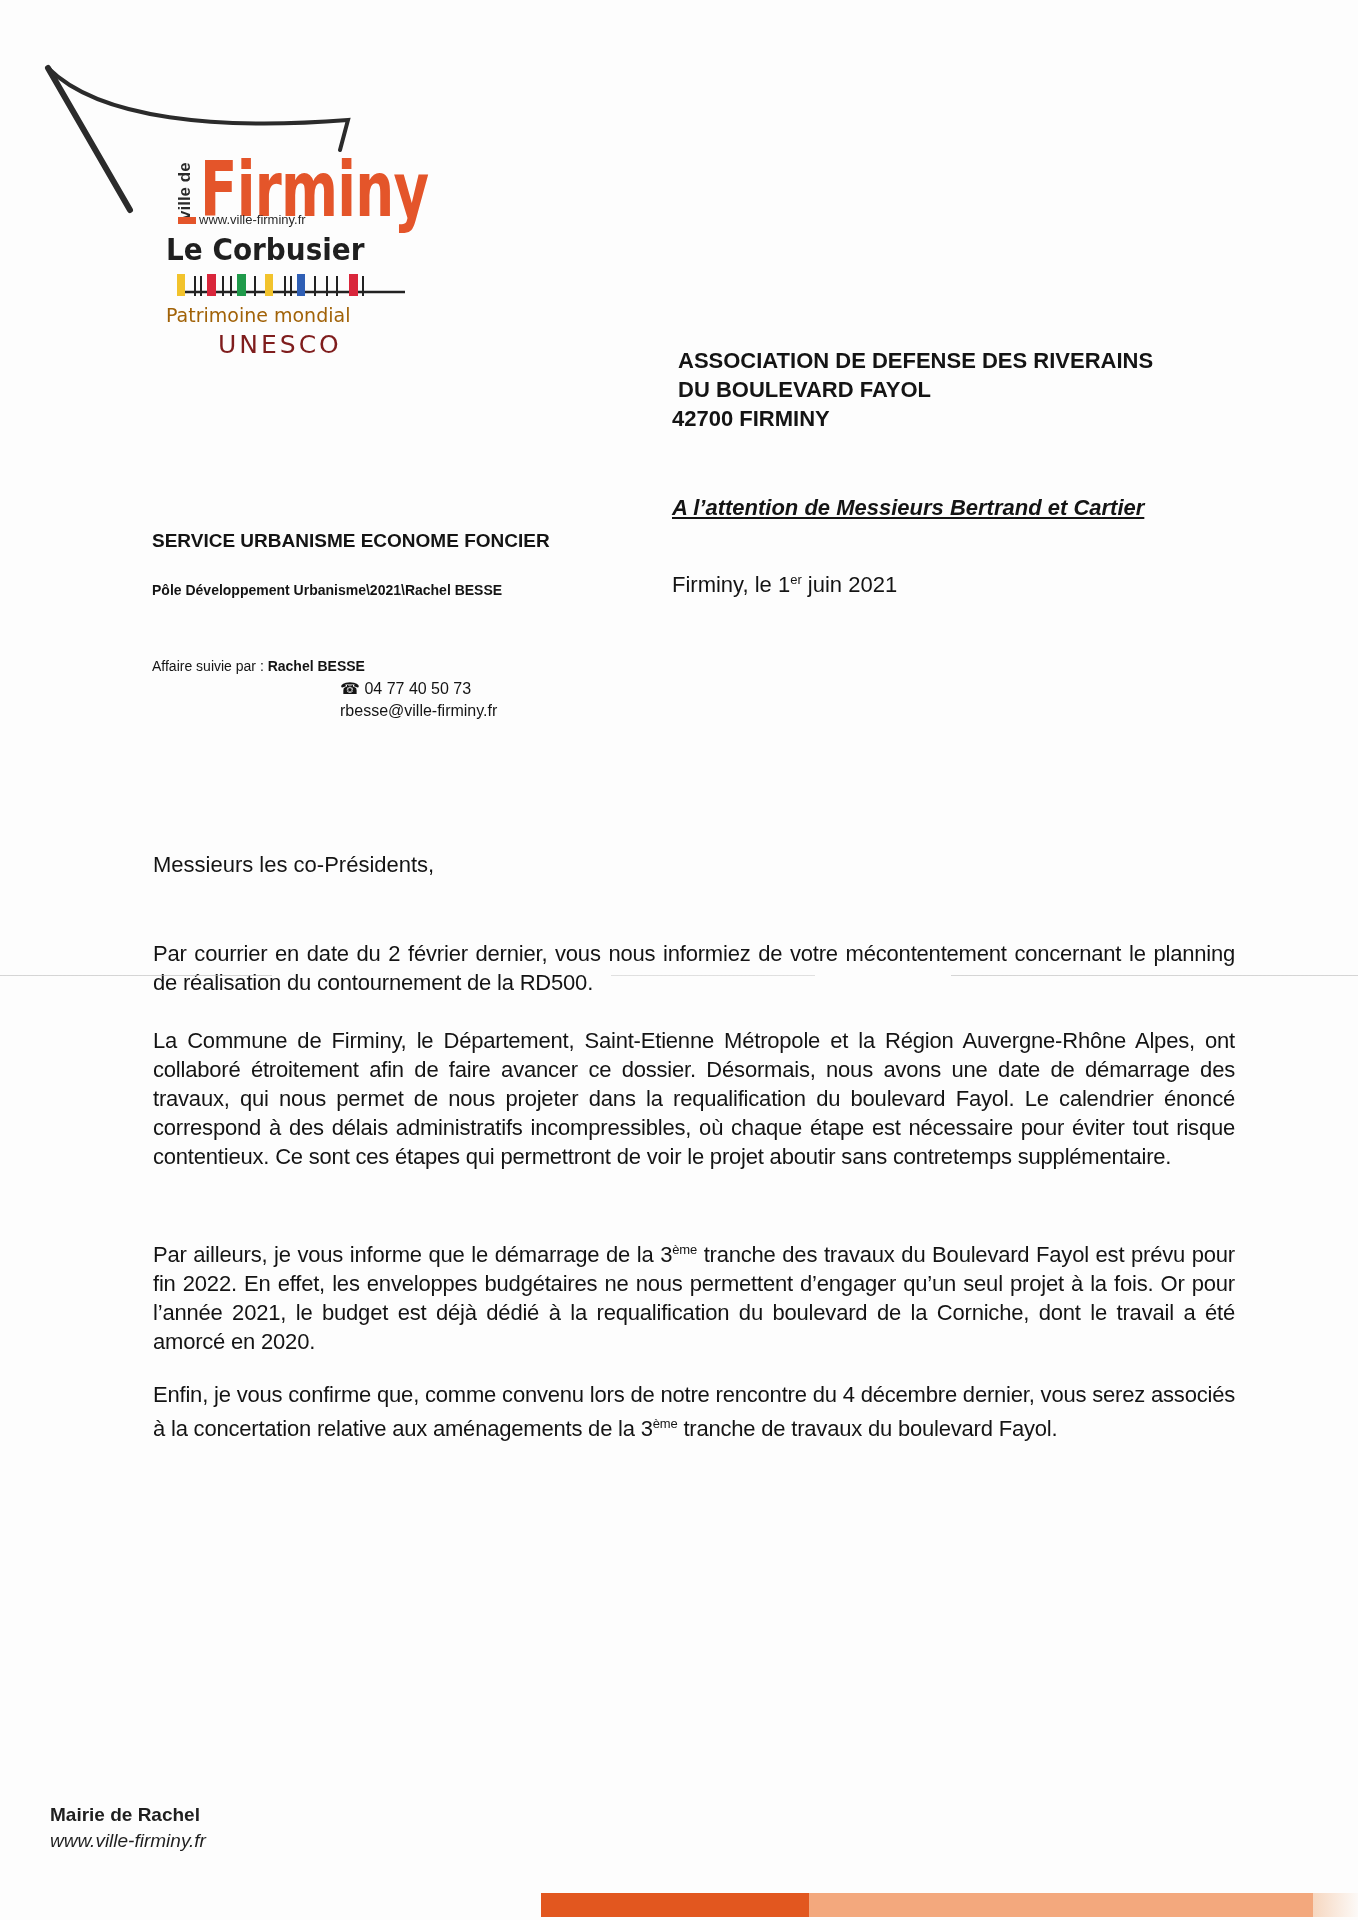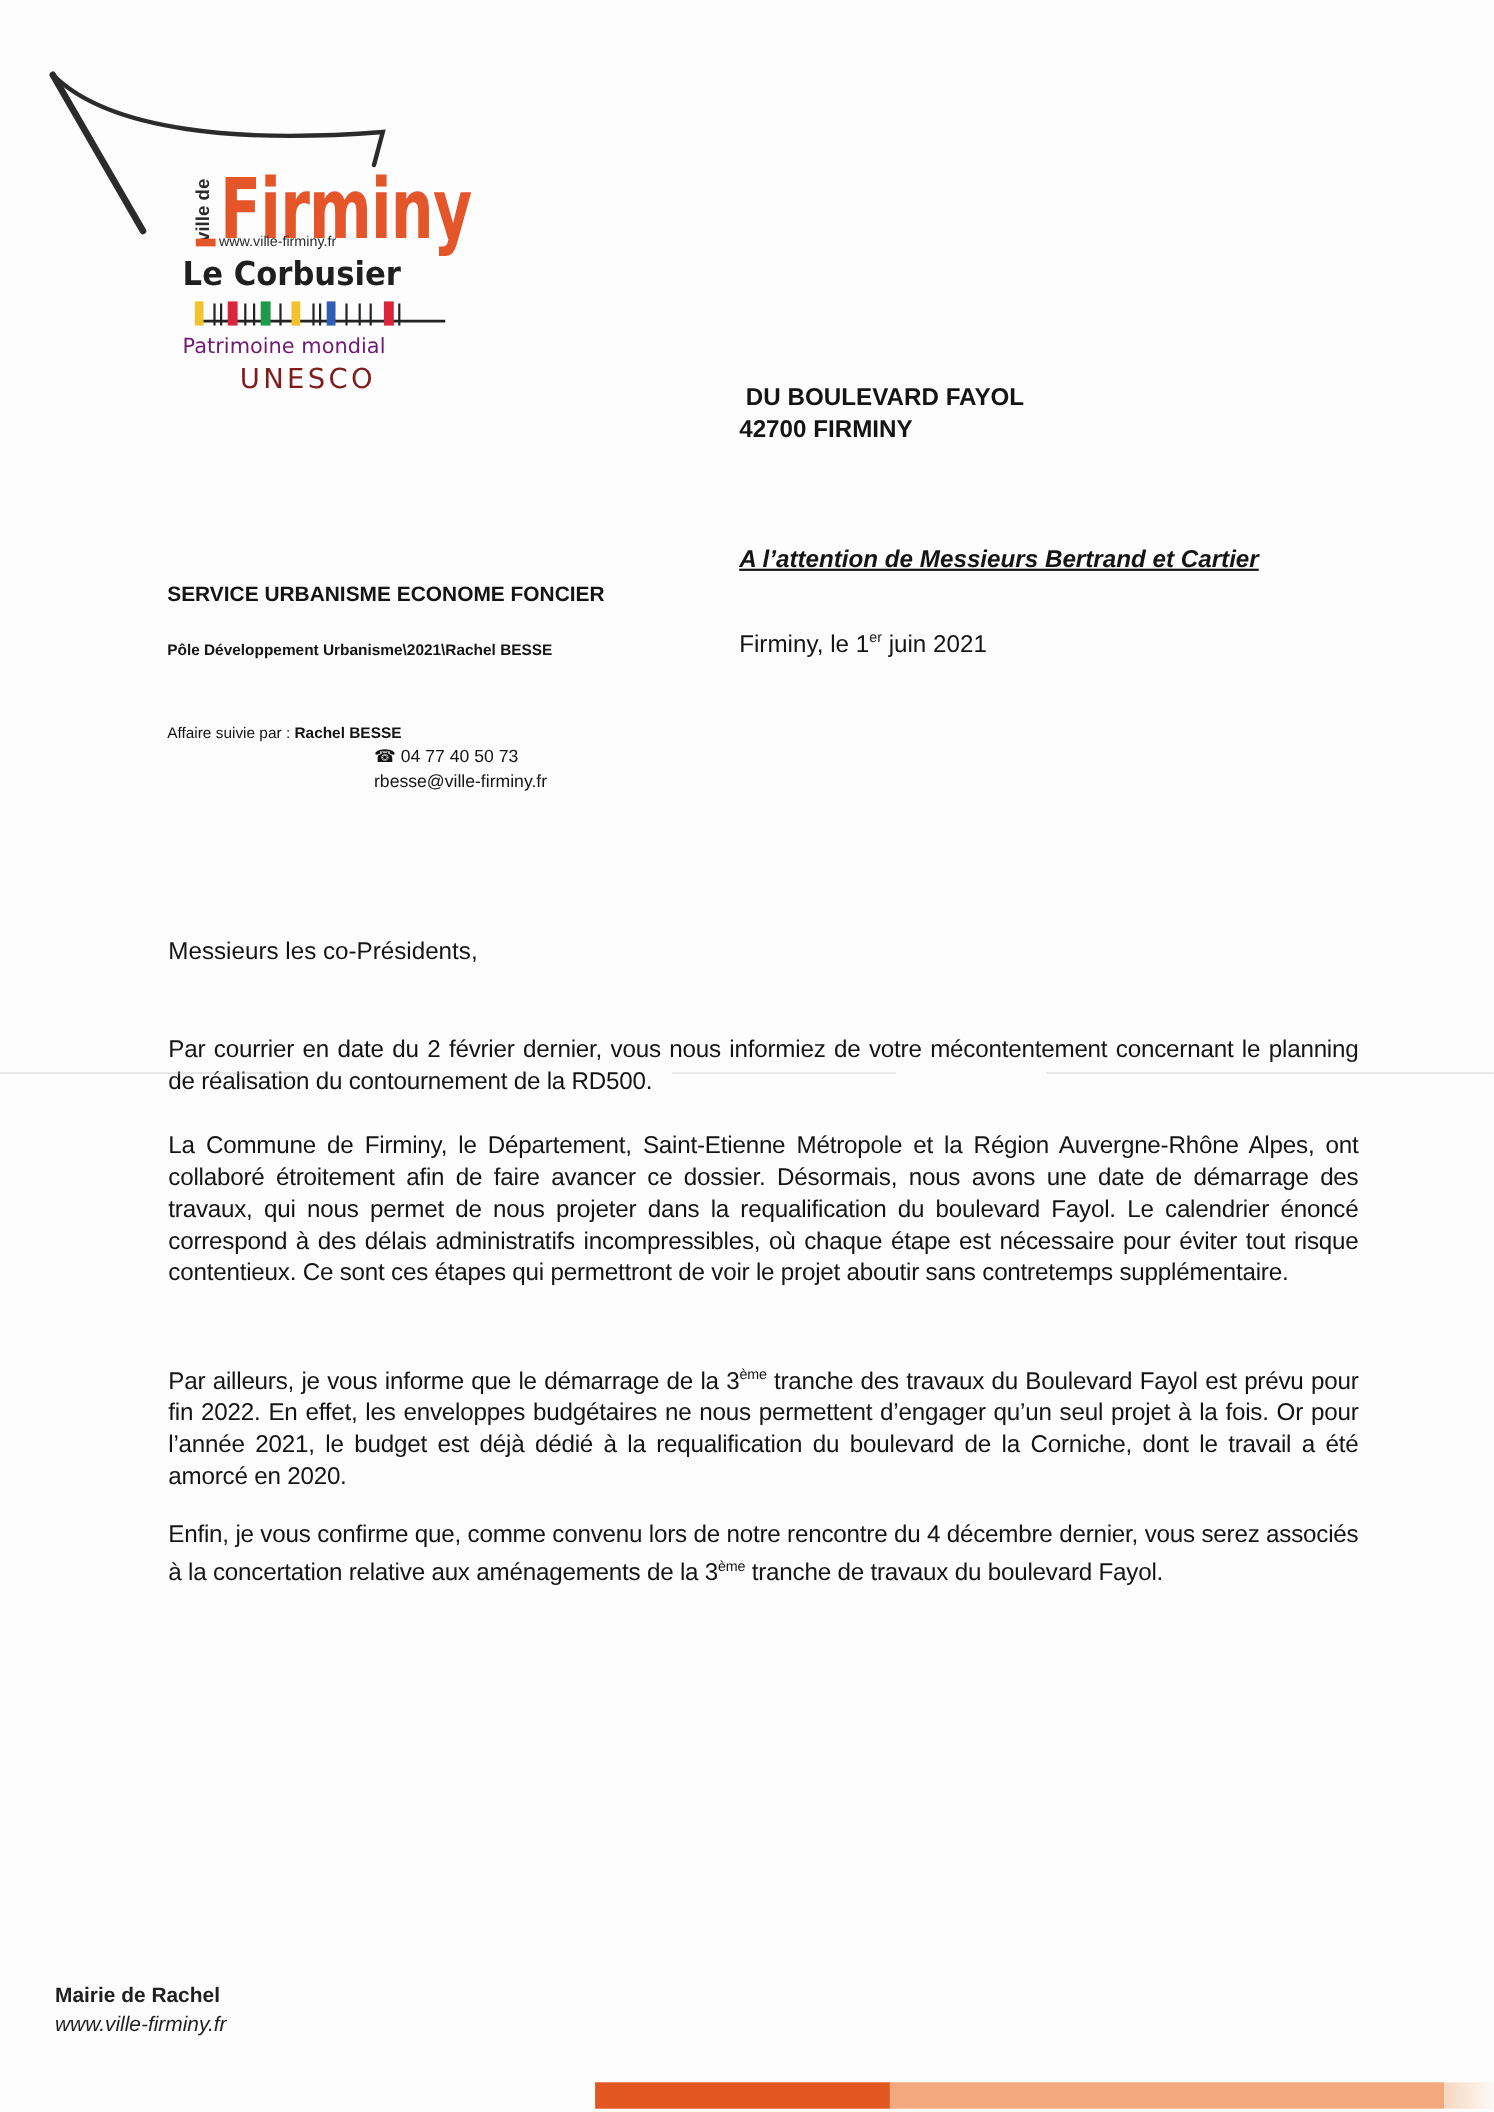--- a/index.html
+++ b/index.html
@@ -15,21 +15,21 @@
     .logo .ville { position: absolute; left: 135px; top: 160px; font-size: 17px; color: #2a2a2a;
       transform: rotate(-90deg); transform-origin: left top; white-space: nowrap; font-weight: bold; }
     .logo .firminy { position: absolute; left: 160px; top: 92px; font-size: 76px; font-weight: bold;
       color: #e4552a; letter-spacing: -1px; transform: scaleX(0.72); transform-origin: left top;
       font-family: "DejaVu Sans", sans-serif; line-height: 1; }
     .logo .urlline { position: absolute; left: 138px; top: 152px; font-size: 13px; color: #2a2a2a; white-space: nowrap; }
     .logo .urlline .bar { display: inline-block; width: 18px; height: 7px; background: #e4552a; margin-right: 3px; vertical-align: middle; }
     .logo .corbusier { position: absolute; left: 126px; top: 172px; font-size: 30px; font-weight: bold;
       color: #1f1f1f; white-space: nowrap; font-family: "DejaVu Sans", sans-serif; letter-spacing: 0; transform: scaleX(0.93); transform-origin: left top; }
     .logo .modulor { position: absolute; left: 137px; top: 212px; }
-    .logo .patrimoine { position: absolute; left: 126px; top: 244px; font-size: 19px; color: #701a75; white-space: nowrap; font-family: "DejaVu Sans", sans-serif; }
+    .logo .patrimoine { position: absolute; left: 126px; top: 244px; font-size: 19px; color: #a16207; white-space: nowrap; font-family: "DejaVu Sans", sans-serif; }
     .logo .unesco { position: absolute; left: 178px; top: 270px; font-size: 25px; color: #7f1d1d; letter-spacing: 3px; font-family: "DejaVu Sans", sans-serif; }
 
     
     .recipient { left: 672px; top: 346px; font-weight: bold; font-size: 22px; line-height: 29px; }
     .recipient div { white-space: nowrap; }
     .recipient .ind { padding-left: 6px; }
     .attention { left: 672px; top: 495px; font-size: 22px; font-weight: bold; font-style: italic; text-decoration: underline; white-space: nowrap; }
     .dateline { left: 672px; top: 572px; font-size: 22px; white-space: nowrap; }
     .dateline sup { font-size: 13px; }
 
@@ -92,20 +92,21 @@
     <line x1="150" y1="4" x2="150" y2="24" stroke="#222" stroke-width="2"></line>
     <line x1="160" y1="4" x2="160" y2="24" stroke="#222" stroke-width="2"></line>
     <rect x="172" y="2" width="9" height="22" fill="#d9263b"></rect>
     <line x1="186" y1="4" x2="186" y2="24" stroke="#222" stroke-width="2"></line>
   </svg>
   <div class="patrimoine">Patrimoine mondial</div>
   <div class="unesco">UNESCO</div>
 </div>
 
 <div class="abs recipient">
+  <div class="ind">ASSOCIATION DE DEFENSE DES RIVERAINS</div>
   <div class="ind">DU BOULEVARD FAYOL</div>
   <div>42700 FIRMINY</div>
 </div>
 <div class="abs attention">A l’attention de Messieurs Bertrand et Cartier</div>
 <div class="abs dateline"><span>Firminy, le 1</span><sup>er</sup><span> juin 2021</span></div>
 
 <div class="abs service">SERVICE URBANISME ECONOME FONCIER</div>
 <div class="abs pole">Pôle Développement Urbanisme\2021\Rachel BESSE</div>
 <div class="abs affaire"><span>Affaire suivie par : </span><b>Rachel BESSE</b></div>
 <div class="abs contact">

